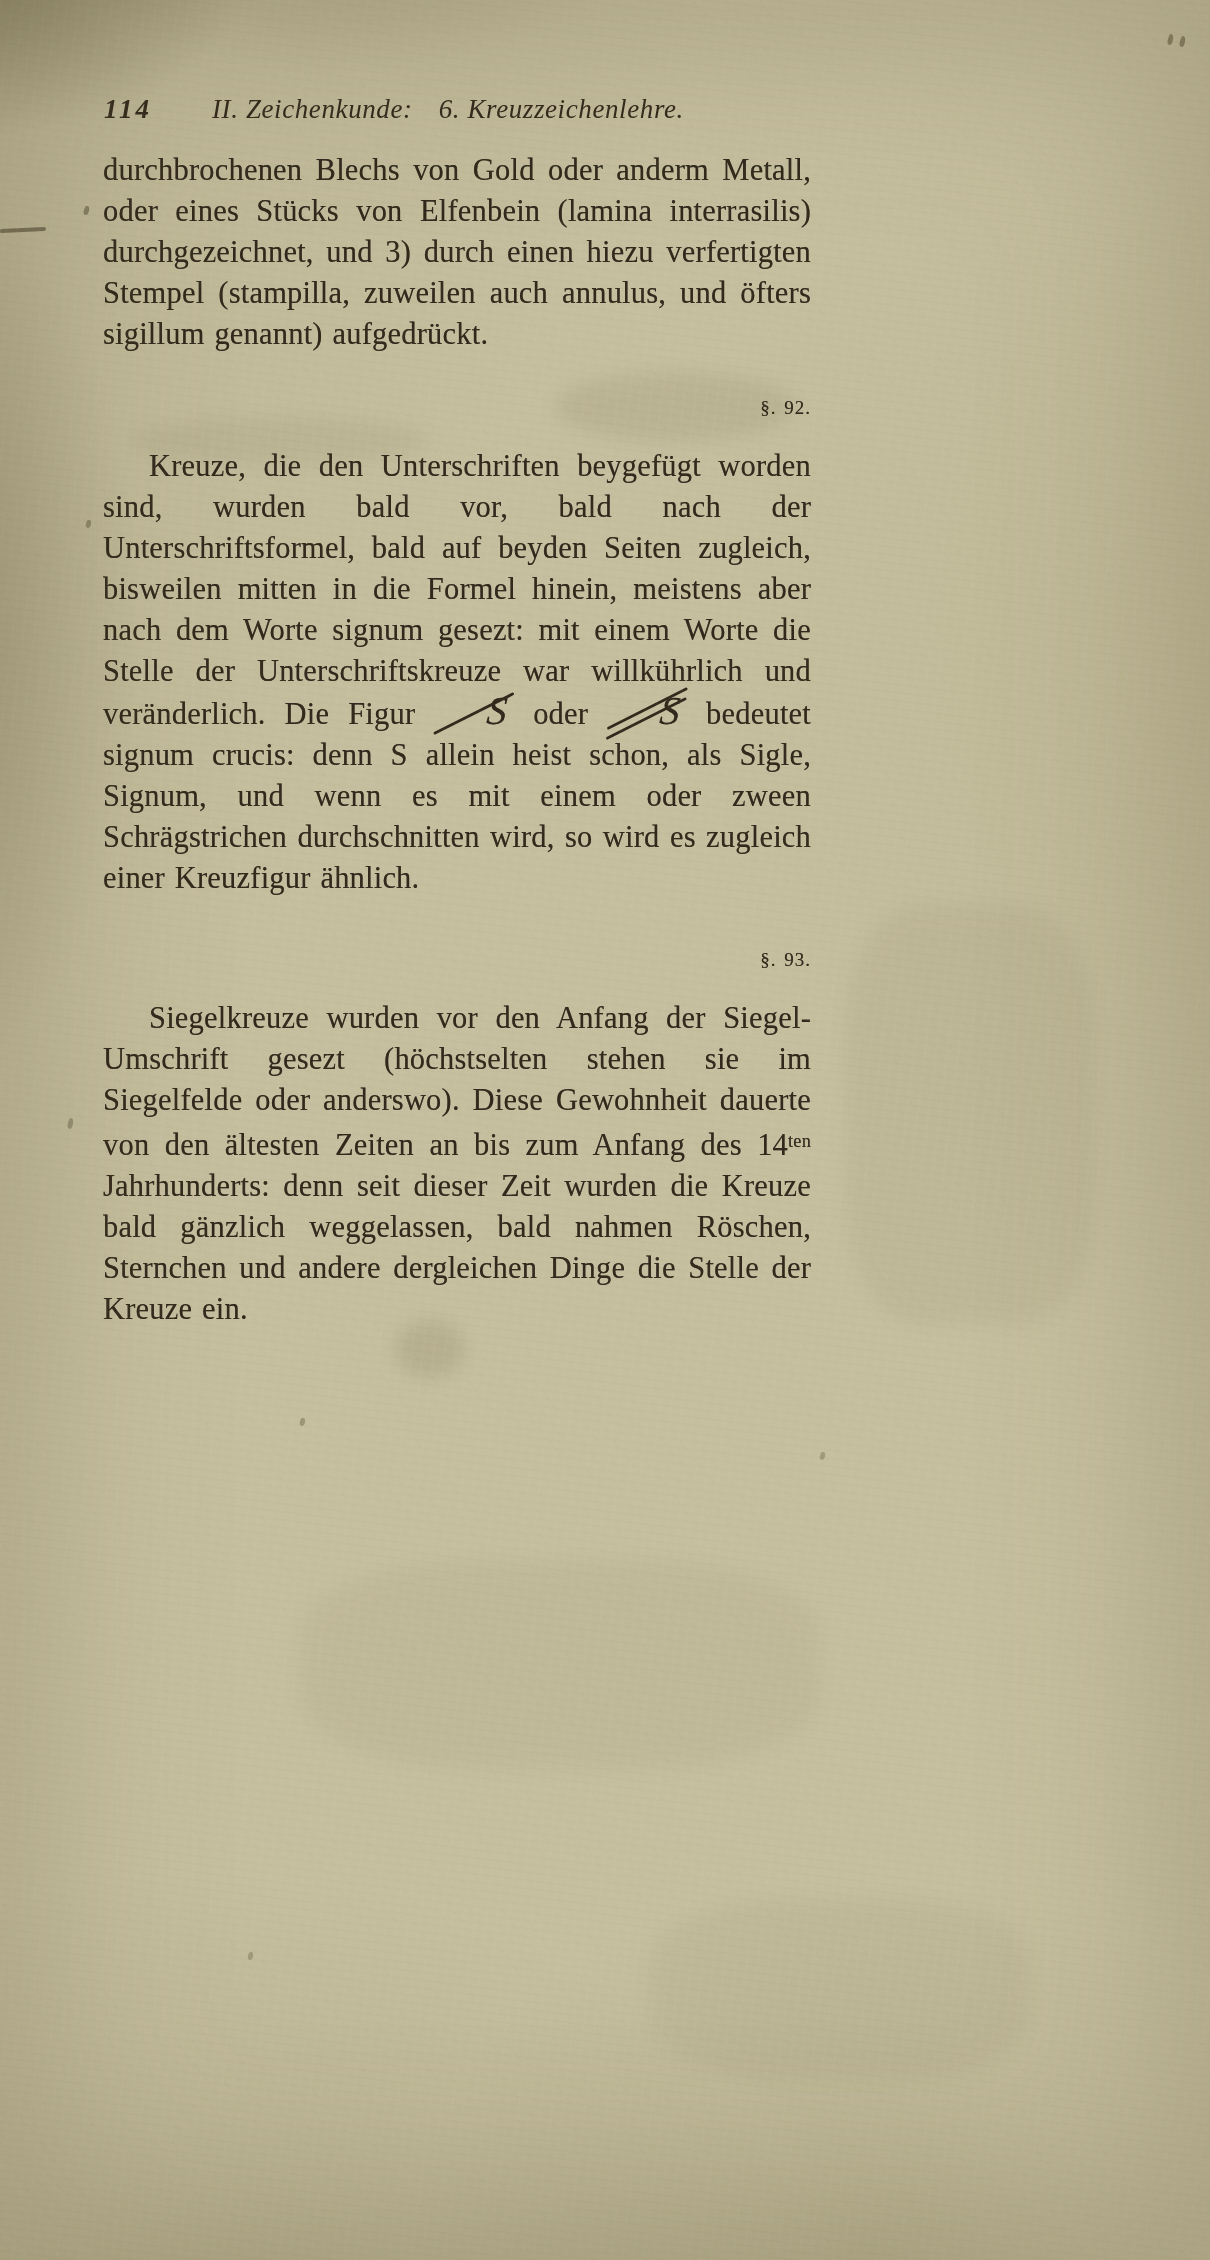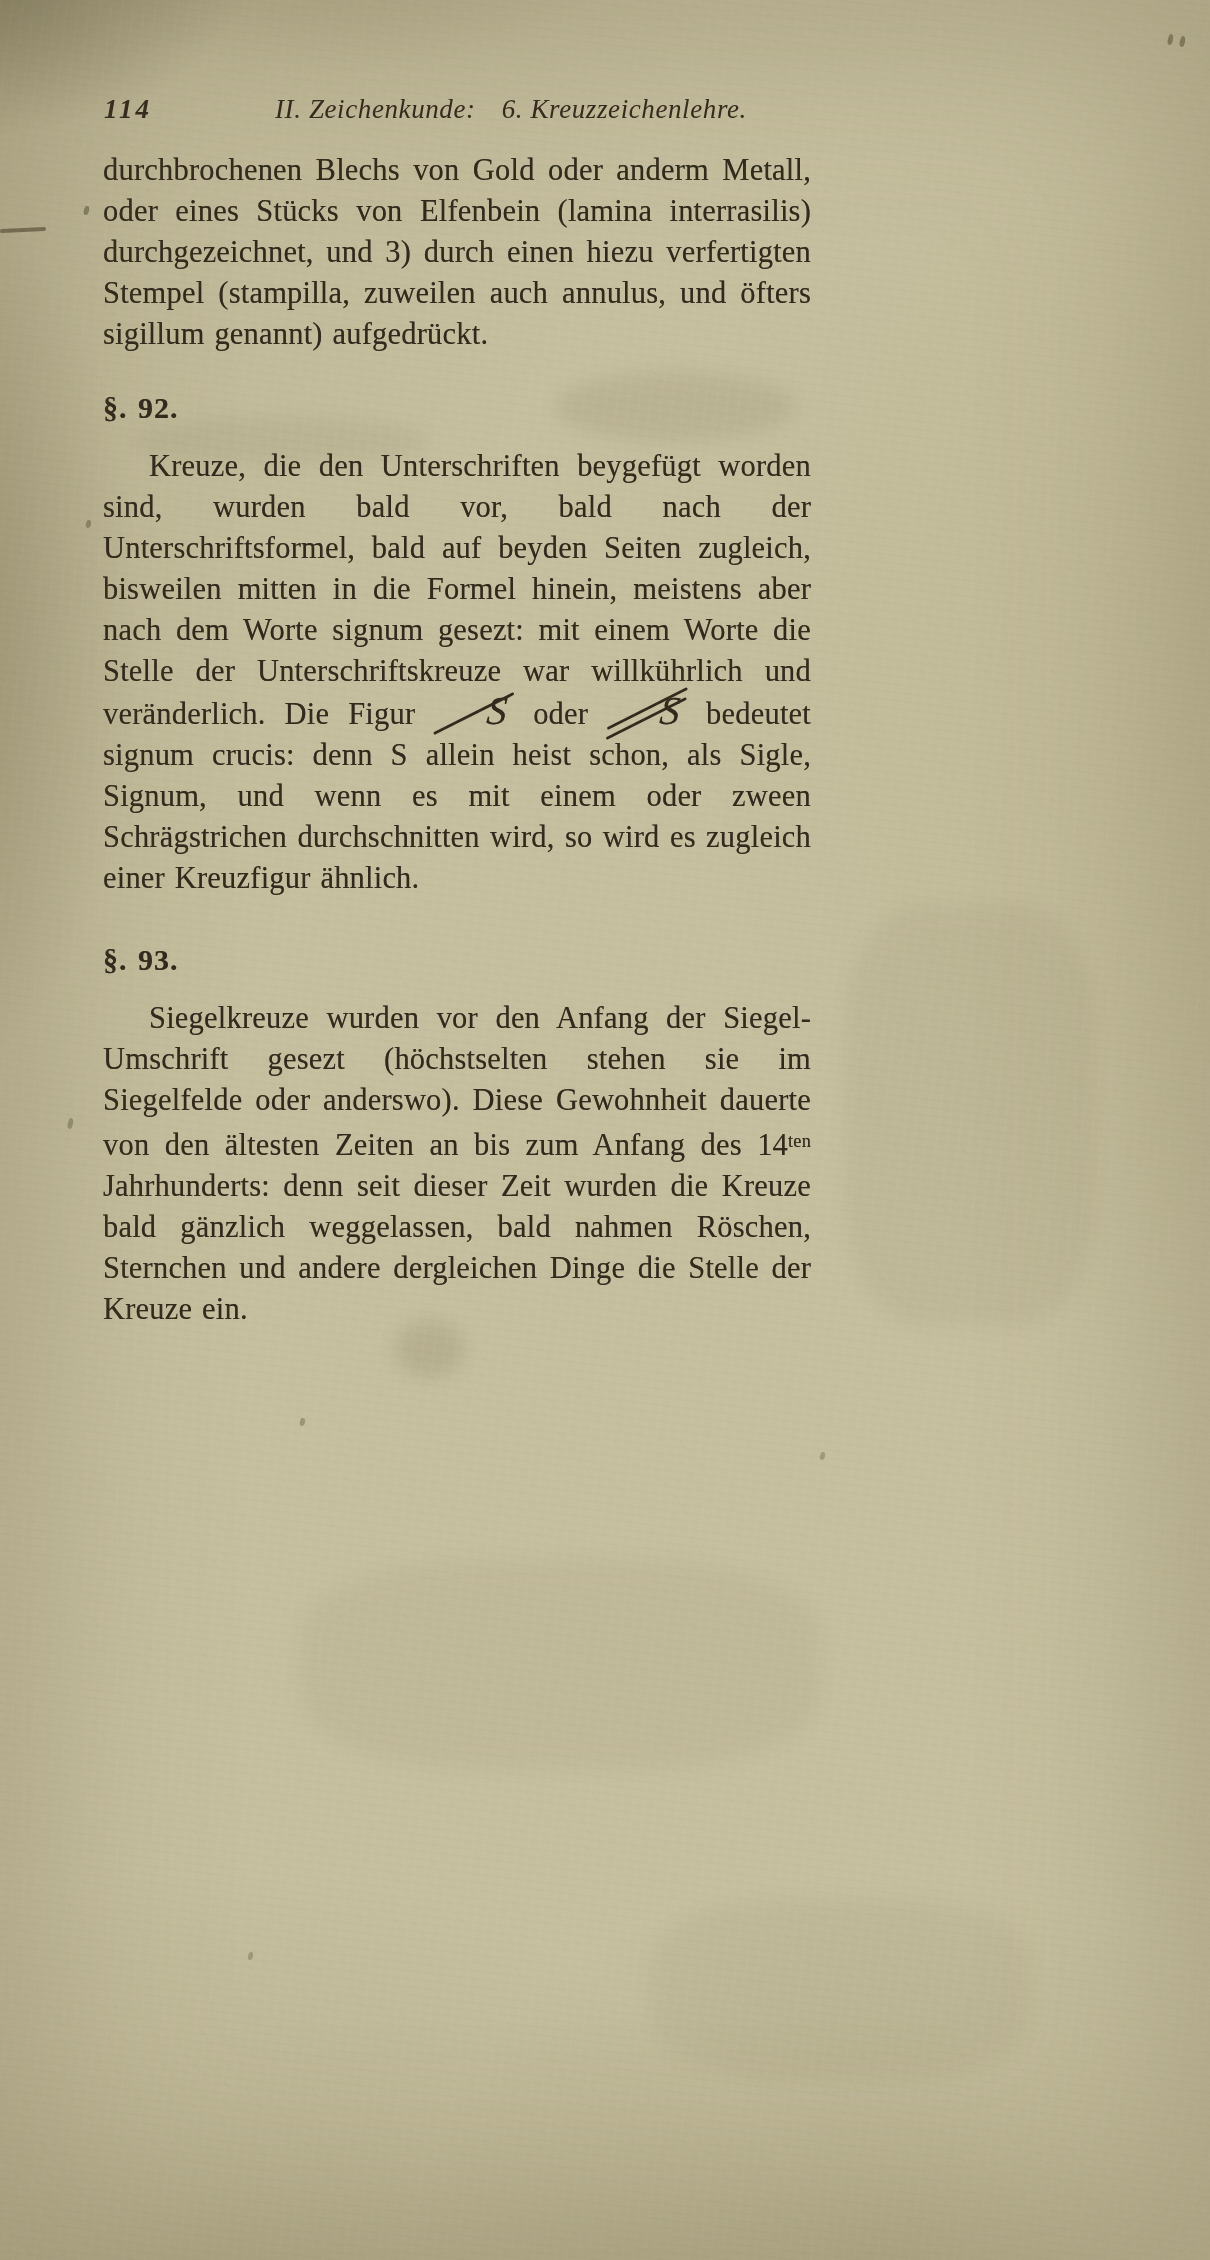--- a/index.html
+++ b/index.html
@@ -48,34 +48,34 @@
     position:absolute;height:4px;width:46px;background:#3e3724;
     opacity:.55;border-radius:2px;transform:rotate(-3deg);
   }
 
   .running-head{
     position:absolute;top:94px;left:104px;width:706px;
     display:flex;align-items:baseline;
     font-size:27px;letter-spacing:.6px;font-style:italic;
   }
   .pagenum{width:108px;font-weight:bold;letter-spacing:3px;}
-  .head-title{flex:1;display:flex;justify-content:center;gap:26px;white-space:nowrap;}
+  .head-title{flex:1;display:flex;gap:26px;white-space:nowrap;}
 
   .textblock{
     position:absolute;top:150px;left:103px;width:708px;
     font-size:30.5px;line-height:41px;text-align:justify;
     word-spacing:2px;letter-spacing:.2px;
     text-shadow:0 0 .6px rgba(50,43,32,.55);
   }
   .para{margin:0;}
   .para.indent{text-indent:46px;}
   .it{}
   .sup{font-size:.6em;vertical-align:.45em;}
   .section{
-    text-align:left;font-size:30px;font-weight:bold;
+    text-align:right;font-size:19px;font-weight:normal;
     margin:32px 0 18px 0;text-indent:0;letter-spacing:1px;
   }
   .section.s93{margin-top:40px;}
   .catchword{text-align:right;margin-top:56px;font-size:31px;letter-spacing:1px;}
 
   .signum-single,.signum-double{
     position:relative;display:inline-block;font-style:italic;
     font-size:1.3em;line-height:1;padding:0 7px;transform:skewX(-6deg);
   }
   .signum-single::after{

